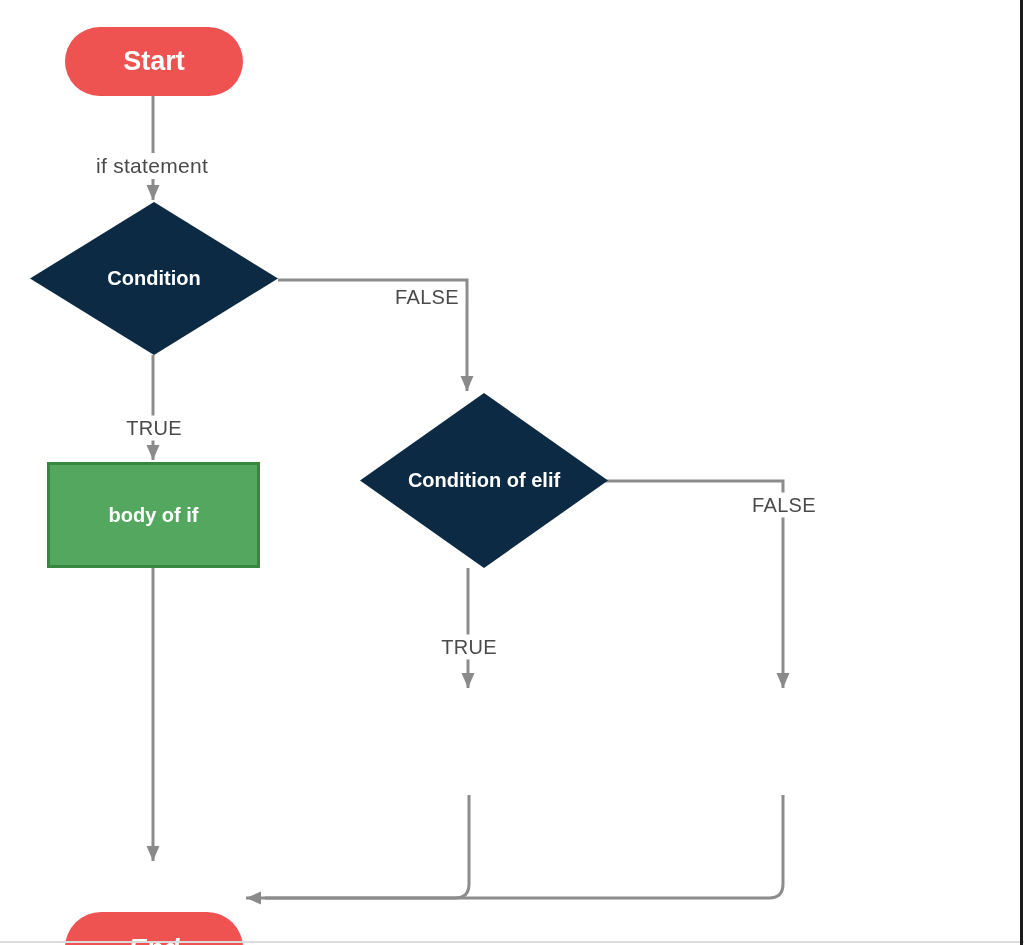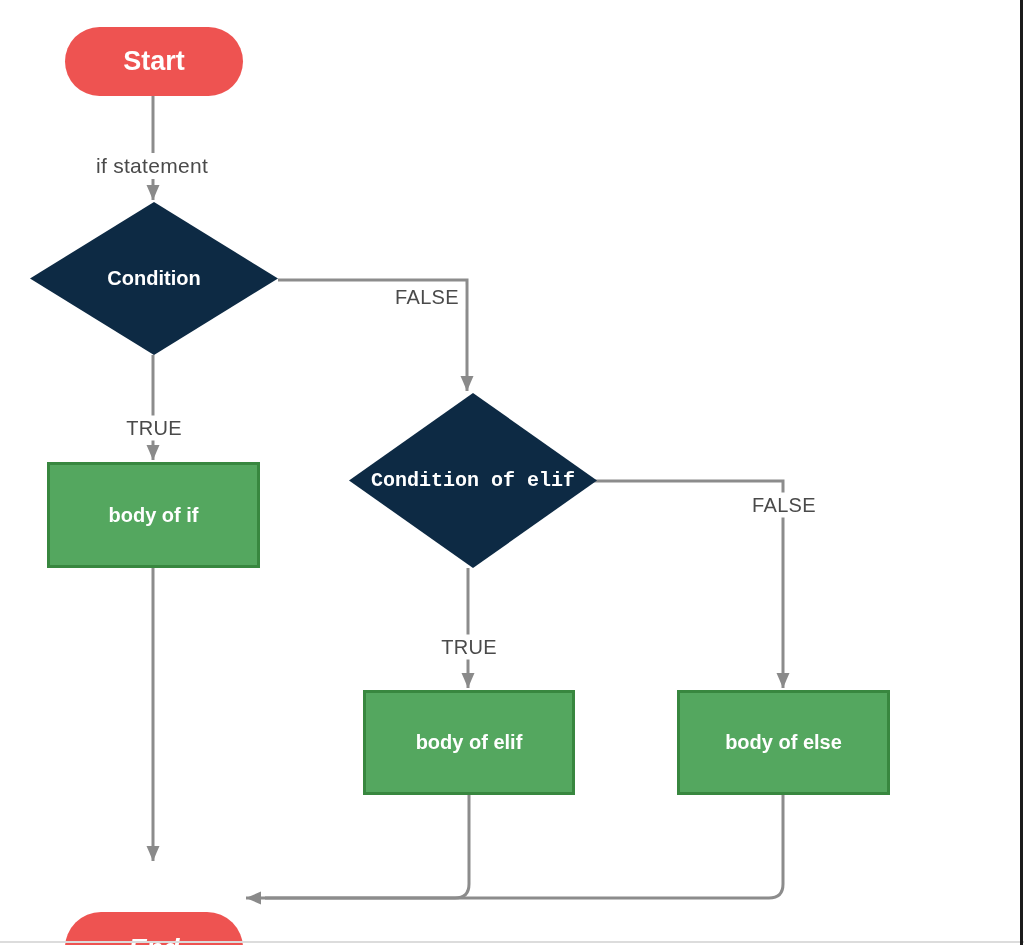--- a/index.html
+++ b/index.html
@@ -43,21 +43,21 @@
     background: var(--process-fill, #54a75f);
     color: var(--process-text, #ffffff);
     border: 3px solid var(--process-border, #38873f);
     font-size: 20px;
   }
 
   
   .node-start  { left: 65px;  top: 27px;  width: 178px; height: 69px; }
   .node-cond-if { left: 30px; top: 202px; width: 248px; height: 153px; }
   .node-body-if { left: 47px; top: 462px; width: 213px; height: 106px; }
-  .node-cond-elif { left: 349px; top: 393px; width: 248px; height: 175px; font-family: Liberation Mono, monospace; }
+  .node-cond-elif { left: 360px; top: 393px; width: 248px; height: 175px; }
   .node-body-elif { left: 363px; top: 690px; width: 212px; height: 105px; }
   .node-body-else { left: 677px; top: 690px; width: 213px; height: 105px; }
   .node-end   { left: 65px;  top: 912px; width: 178px; height: 75px; font-style: italic; }
 
   
   .edge-label {
     position: absolute;
     transform: translate(-50%, -50%);
     background: var(--background, #ffffff);
     color: var(--edge-label-text, #4a4a4a);
@@ -114,27 +114,21 @@
   </div>
 
   <div class="node process node-body-if">
     <span>body of if</span>
   </div>
 
   <div class="node decision node-cond-elif">
     <span>Condition of elif</span>
   </div>
 
-  <div class="node process node-body-elif">
-    <span>body of elif</span>
-  </div>
 
-  <div class="node process node-body-else">
-    <span>body of else</span>
-  </div>
 
   <div class="node terminal node-end">
     <span>End</span>
   </div>
 
   <div class="edge-label lbl-if-statement">if statement</div>
   <div class="edge-label lbl-true-1">TRUE</div>
   <div class="edge-label lbl-false-1">FALSE</div>
   <div class="edge-label lbl-true-2">TRUE</div>
   <div class="edge-label lbl-false-2">FALSE</div>

